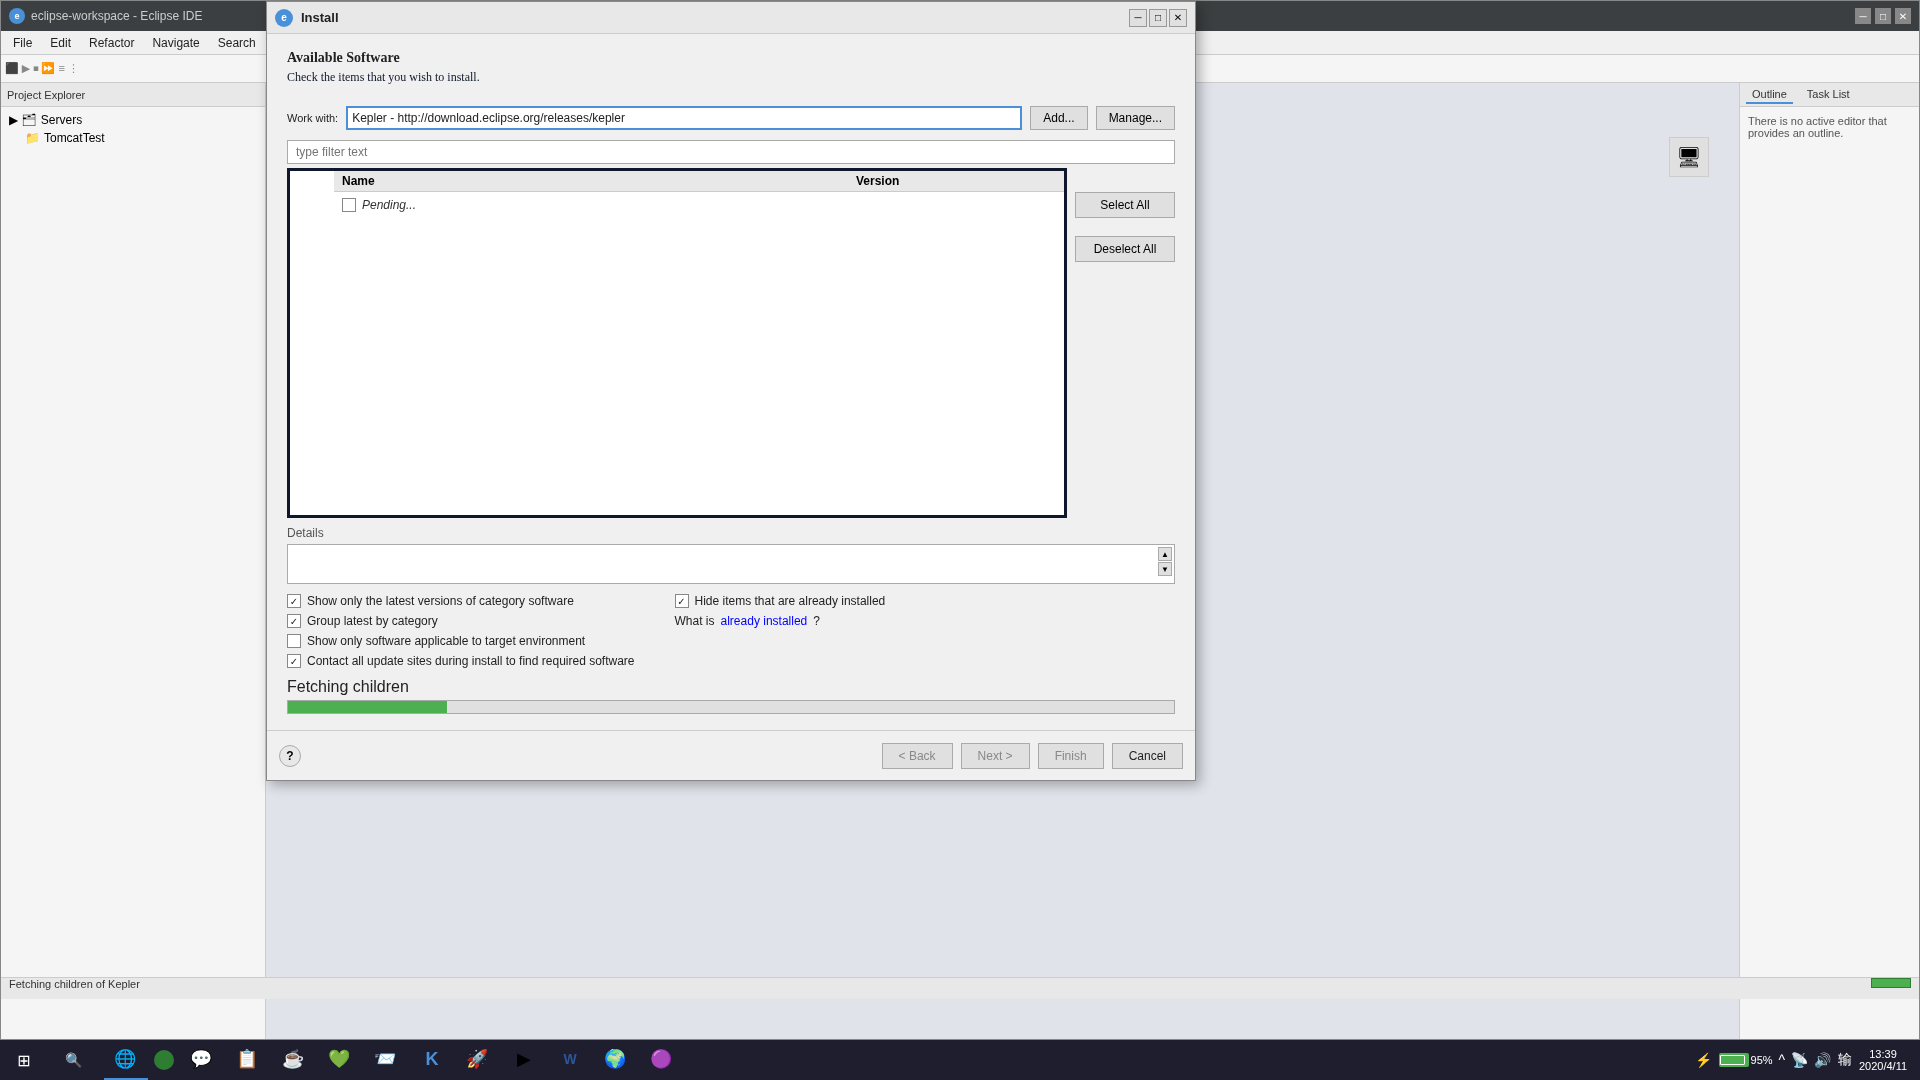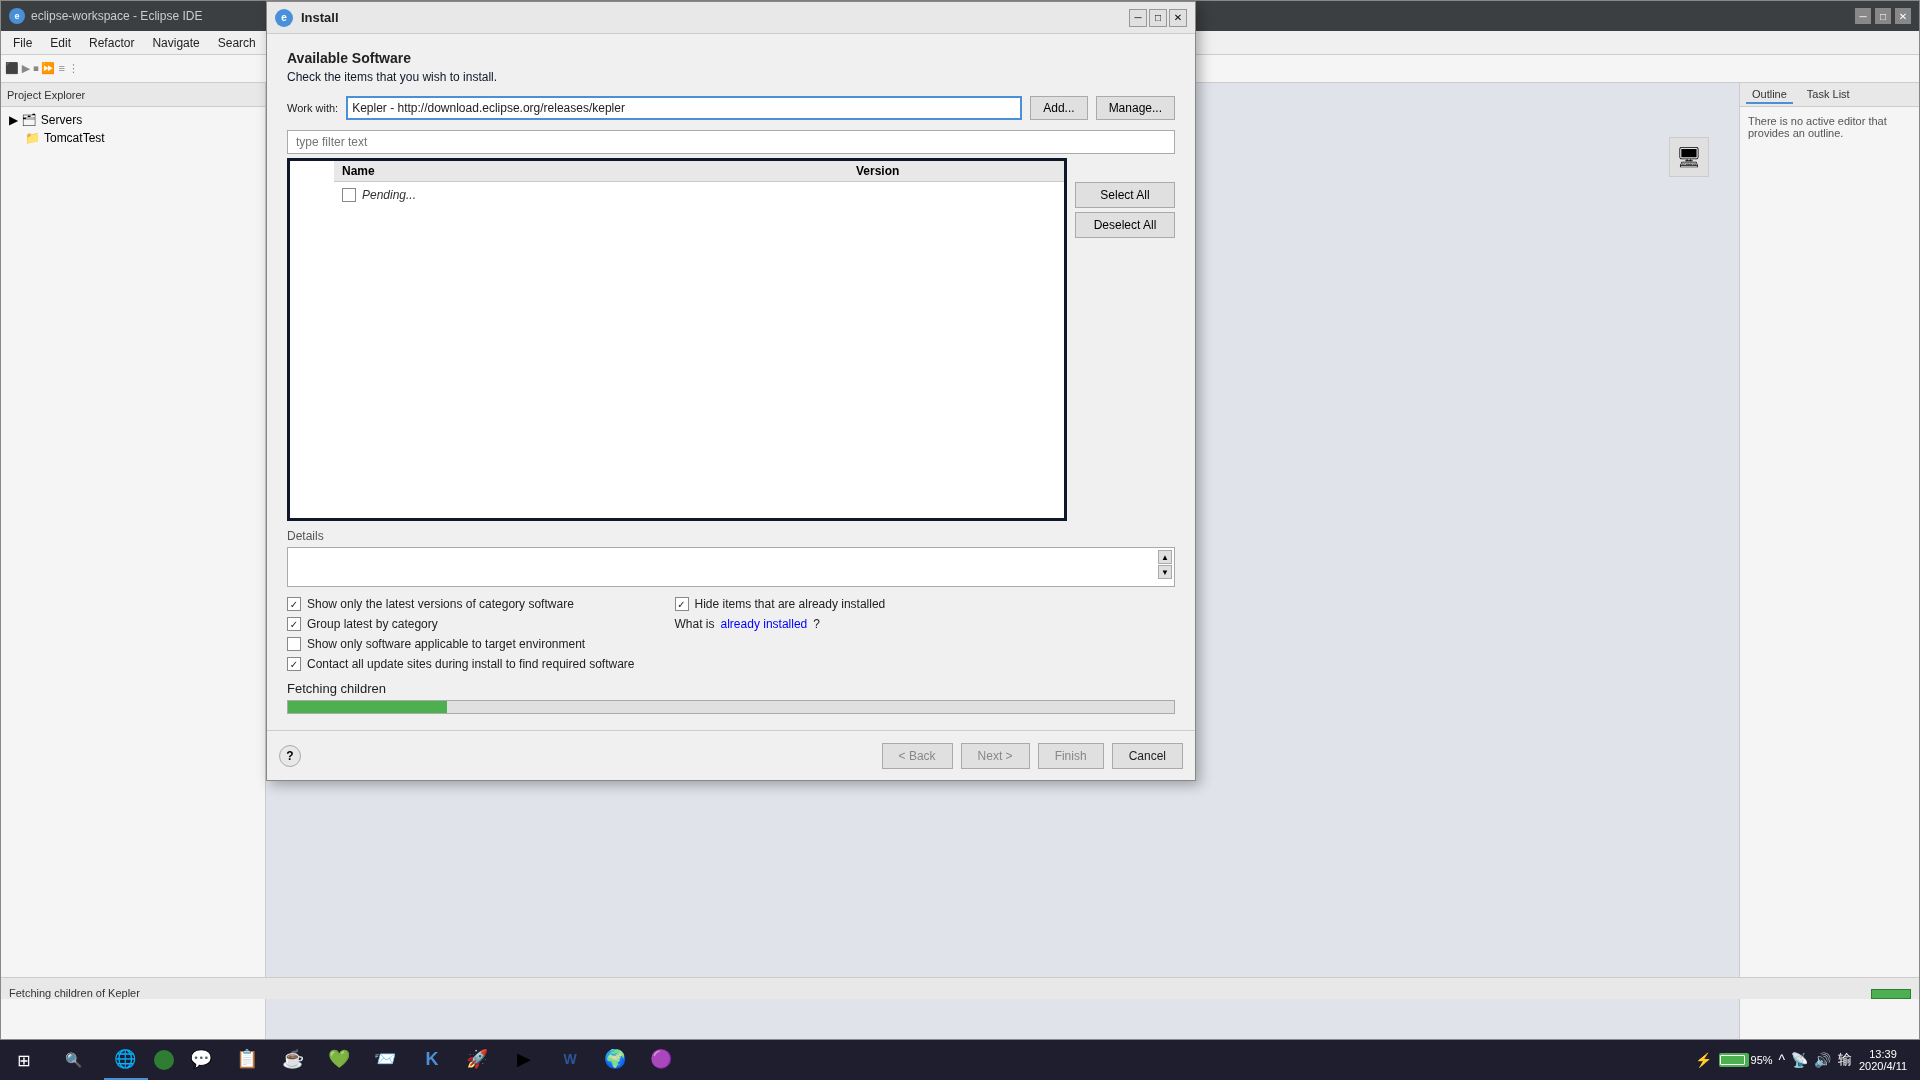--- a/index.html
+++ b/index.html
@@ -232,21 +232,22 @@
     }
 
     .dialog-body {
       flex: 1;
       padding: 16px 20px;
       overflow: hidden;
       display: flex; flex-direction: column;
     }
 
     .dialog-title-section {
-      margin-bottom: 12px;
+      margin-bottom: 21px;
+      font-family: Liberation Serif, serif;
     }
     .dialog-page-title {
       font-size: 14px; font-weight: 600; color: #222;
       margin-bottom: 4px;
     }
     .dialog-page-subtitle {
       font-size: 12px; color: #0f172a;
     }
 
     
@@ -327,21 +328,21 @@
       width: 14px; height: 14px;
       border: 1px solid #888;
       background: white;
       margin-right: 6px;
       display: flex; align-items: center; justify-content: center;
       cursor: pointer;
     }
     .list-item-text { font-size: 12px; color: #333; font-style: italic; }
 
     .select-buttons {
-      display: flex; flex-direction: column; gap: 4px;
+      display: flex; flex-direction: column; gap: 18px;
       padding-top: 24px;
     }
     .select-btn {
       width: 100px;
       height: 26px;
       background: #e0e0e0;
       border: 1px solid #aaa;
       cursor: pointer;
       font-size: 12px;
     }
@@ -394,21 +395,21 @@
     .already-installed-link {
       color: #0000ff;
       cursor: pointer;
     }
 
     
     .fetching-section {
       margin-top: 10px;
     }
     .fetching-label {
-      font-size: 13px; color: #222; margin-bottom: 4px;
+      font-size: 16px; color: #222; margin-bottom: 4px;
     }
     .progress-bar-container {
       width: 100%;
       height: 14px;
       background: #e0e0e0;
       border: 1px solid #aaa;
     }
     .progress-bar-fill {
       height: 100%;
       background: #4caf50;
@@ -459,21 +460,21 @@
       font-size: 12px; color: #222;
     }
 
     
     .eclipse-bottom-status {
       position: absolute;
       bottom: 40px; left: 0; right: 0;
       height: 22px;
       background: #e8e8e8;
       border-top: 1px solid #ccc;
-      display: flex; align-items: flex-end;
+      display: flex; align-items: flex-start;
       padding: 0 8px;
       font-size: 11px; color: #333;
       z-index: 5;
     }
     .status-progress {
       display: flex; align-items: center; gap: 6px;
       margin-left: auto;
     }
     .status-progress-bar {
       width: 40px; height: 10px;

